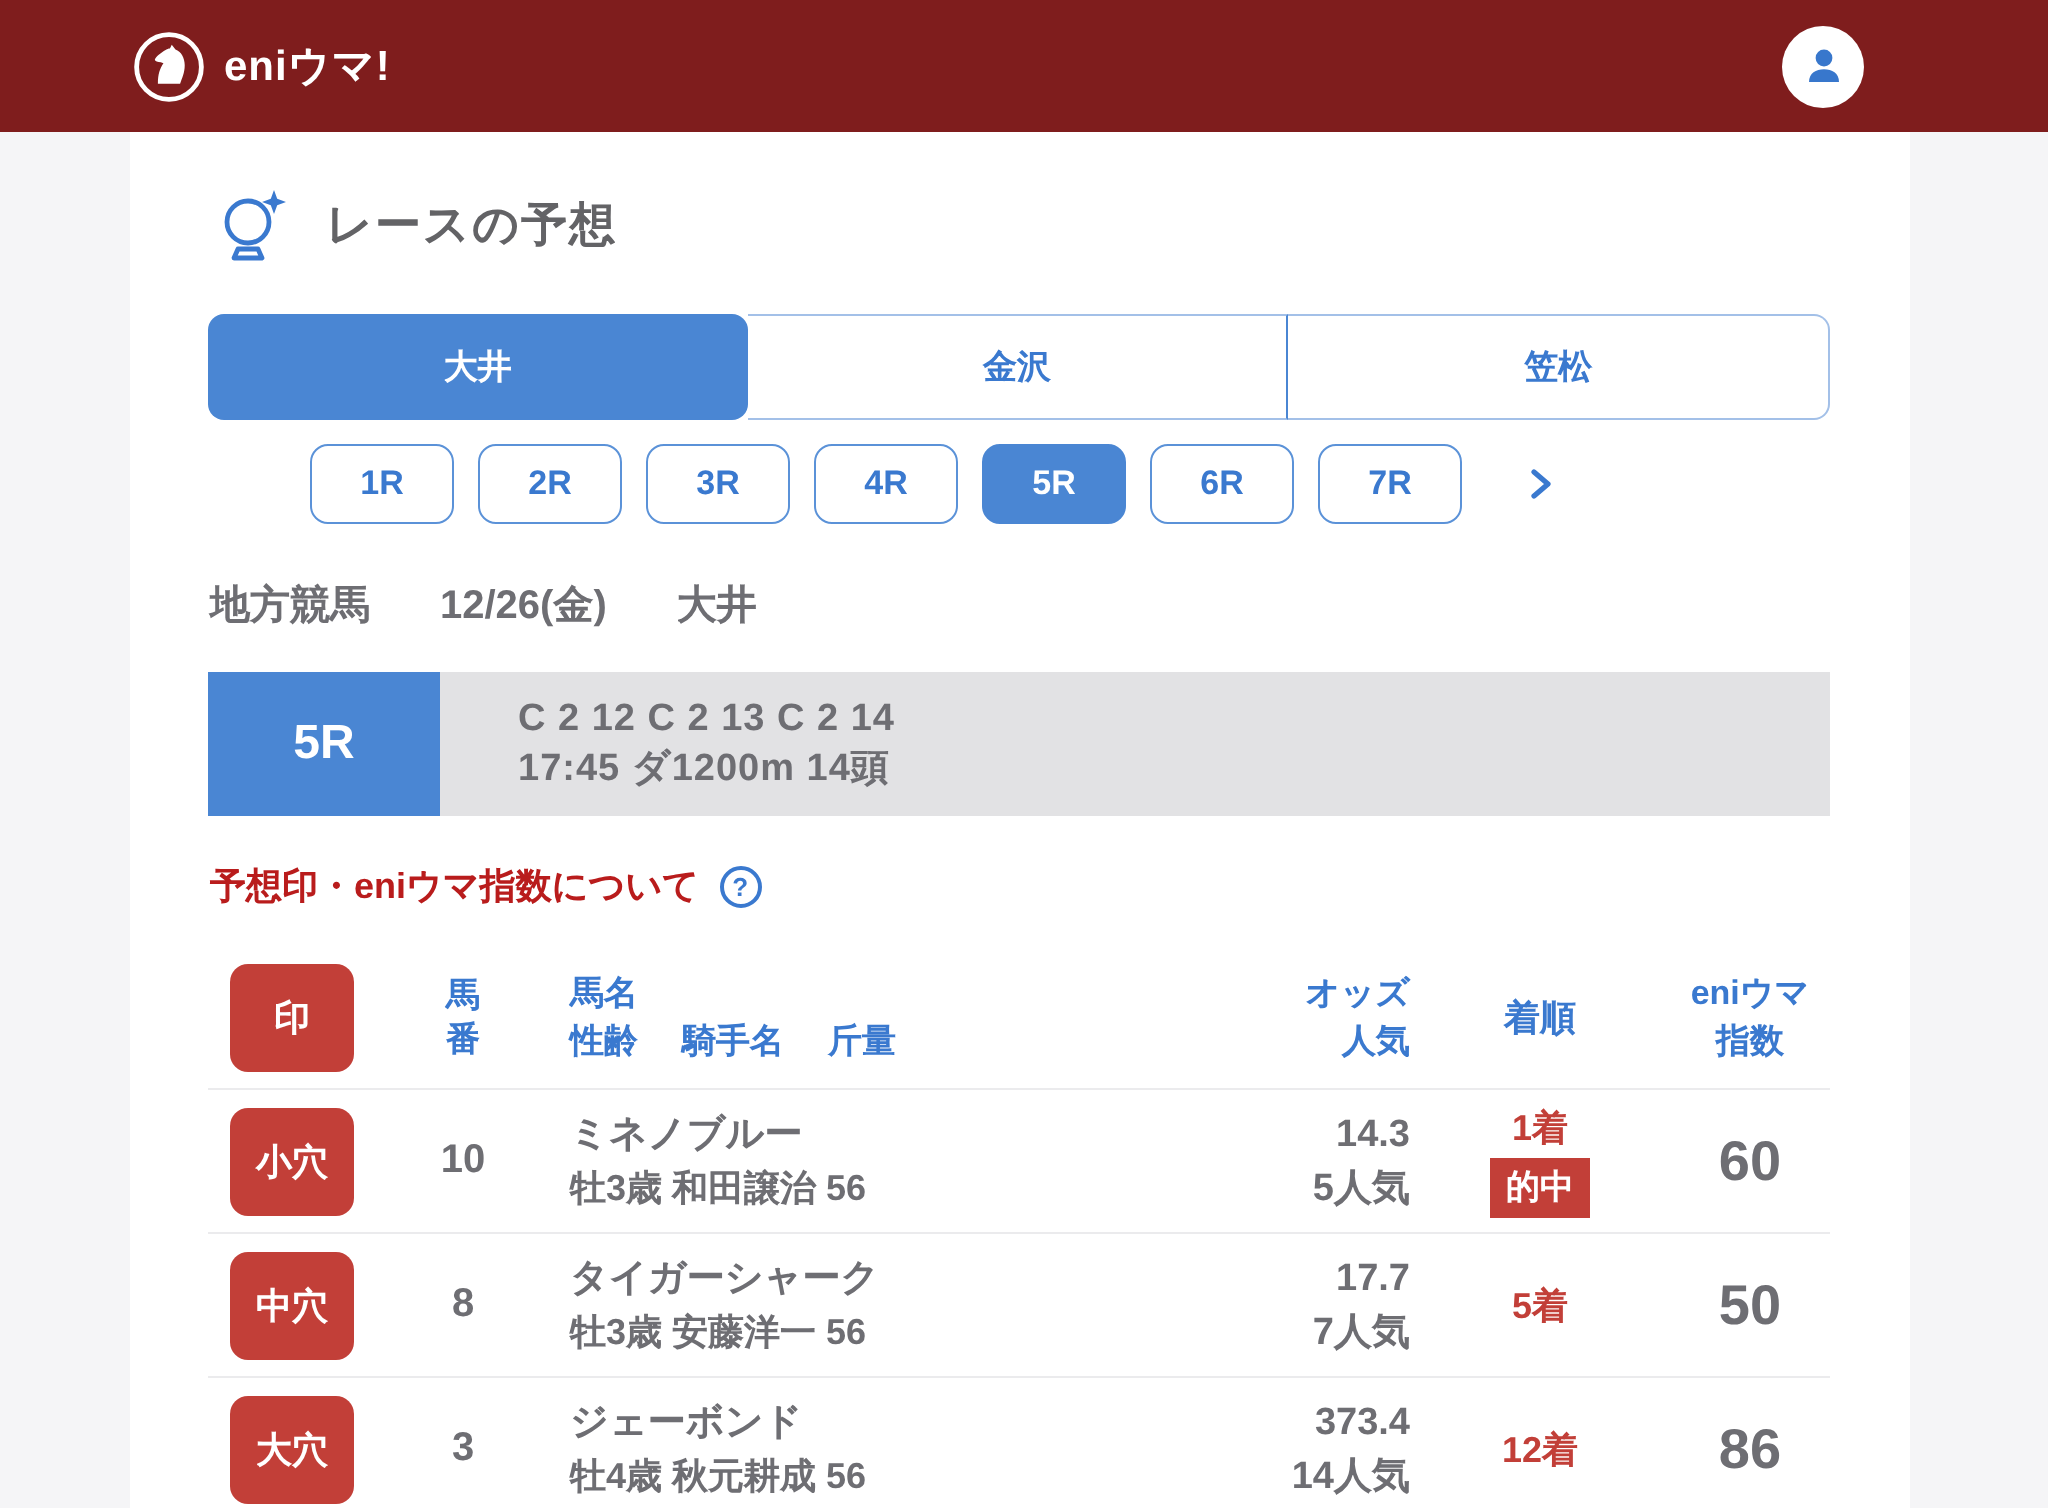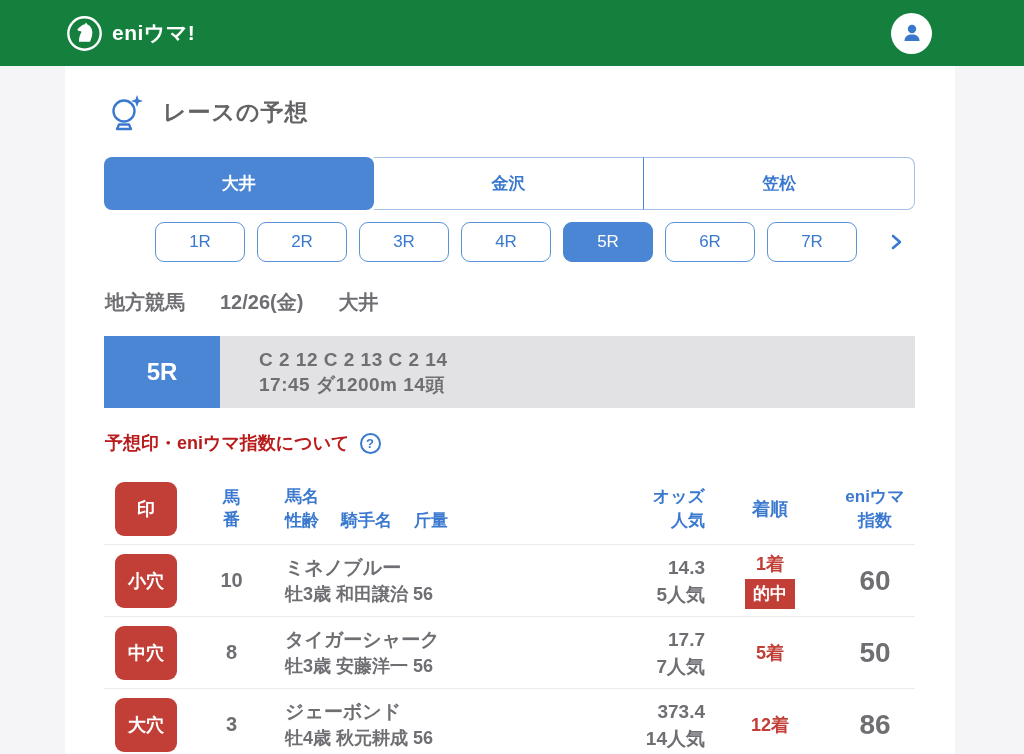--- a/index.html
+++ b/index.html
@@ -4,21 +4,21 @@
 <style>
   * { margin:0; padding:0; box-sizing:border-box; }
   html,body { width:1024px; height:754px; overflow:hidden; }
   body {
     font-family:"Liberation Sans","DejaVu Sans",sans-serif;
     background:#f5f5f7;
     color:#6e6e73;
   }
   
   .appbar {
-    height:66px; background:#15803d;
+    height:66px; background:#7f1d1d;
     display:flex; align-items:center; justify-content:space-between;
     padding:0 64px 0 66px;
   }
   .brand { display:flex; align-items:center; gap:9px; }
   .brand-logo { width:37px; height:37px; }
   .brand-name { color:#ffffff; font-size:21px; font-weight:bold; letter-spacing:.5px; }
   .avatar-btn {
     width:41px; height:41px; border-radius:50%; background:#ffffff;
     display:flex; align-items:center; justify-content:center;
     border:none; cursor:pointer; margin-right:28px;
@@ -43,23 +43,23 @@
   .venue-tab:nth-child(2) { border-right:1px solid #4a86d3; }
   .venue-tab:first-child { border-radius:8px 0 0 8px; }
   .venue-tab:last-child { border-radius:0 8px 8px 0; }
   .venue-tab.selected {
     background:#4a86d3; color:#ffffff; border:none; border-radius:8px;
   }
 
   
   .race-row { display:flex; align-items:center; gap:12px; margin:12px 0 0 51px; }
   .race-btn {
-    width:90px; height:40px; border-radius:9px;
+    width:72px; height:40px; border-radius:9px;
     border:1.5px solid #5b92d8; background:#ffffff;
-    color:#3a79cf; font-size:17px; font-weight:normal; cursor:pointer;
+    color:#3a79cf; font-size:17px; font-weight:bold; cursor:pointer;
     font-family:inherit;
   }
   .race-btn.selected { background:#4a86d3; border-color:#4a86d3; color:#ffffff; }
   .race-chevron { margin-left:20px; cursor:pointer; display:flex; align-items:center; }
 
   
   .meta-row { display:flex; gap:35px; margin:27px 0 0 1px; font-size:20px; font-weight:bold; color:#6e6e73; }
 
   
   .race-banner { display:flex; margin-top:20px; height:72px; }

